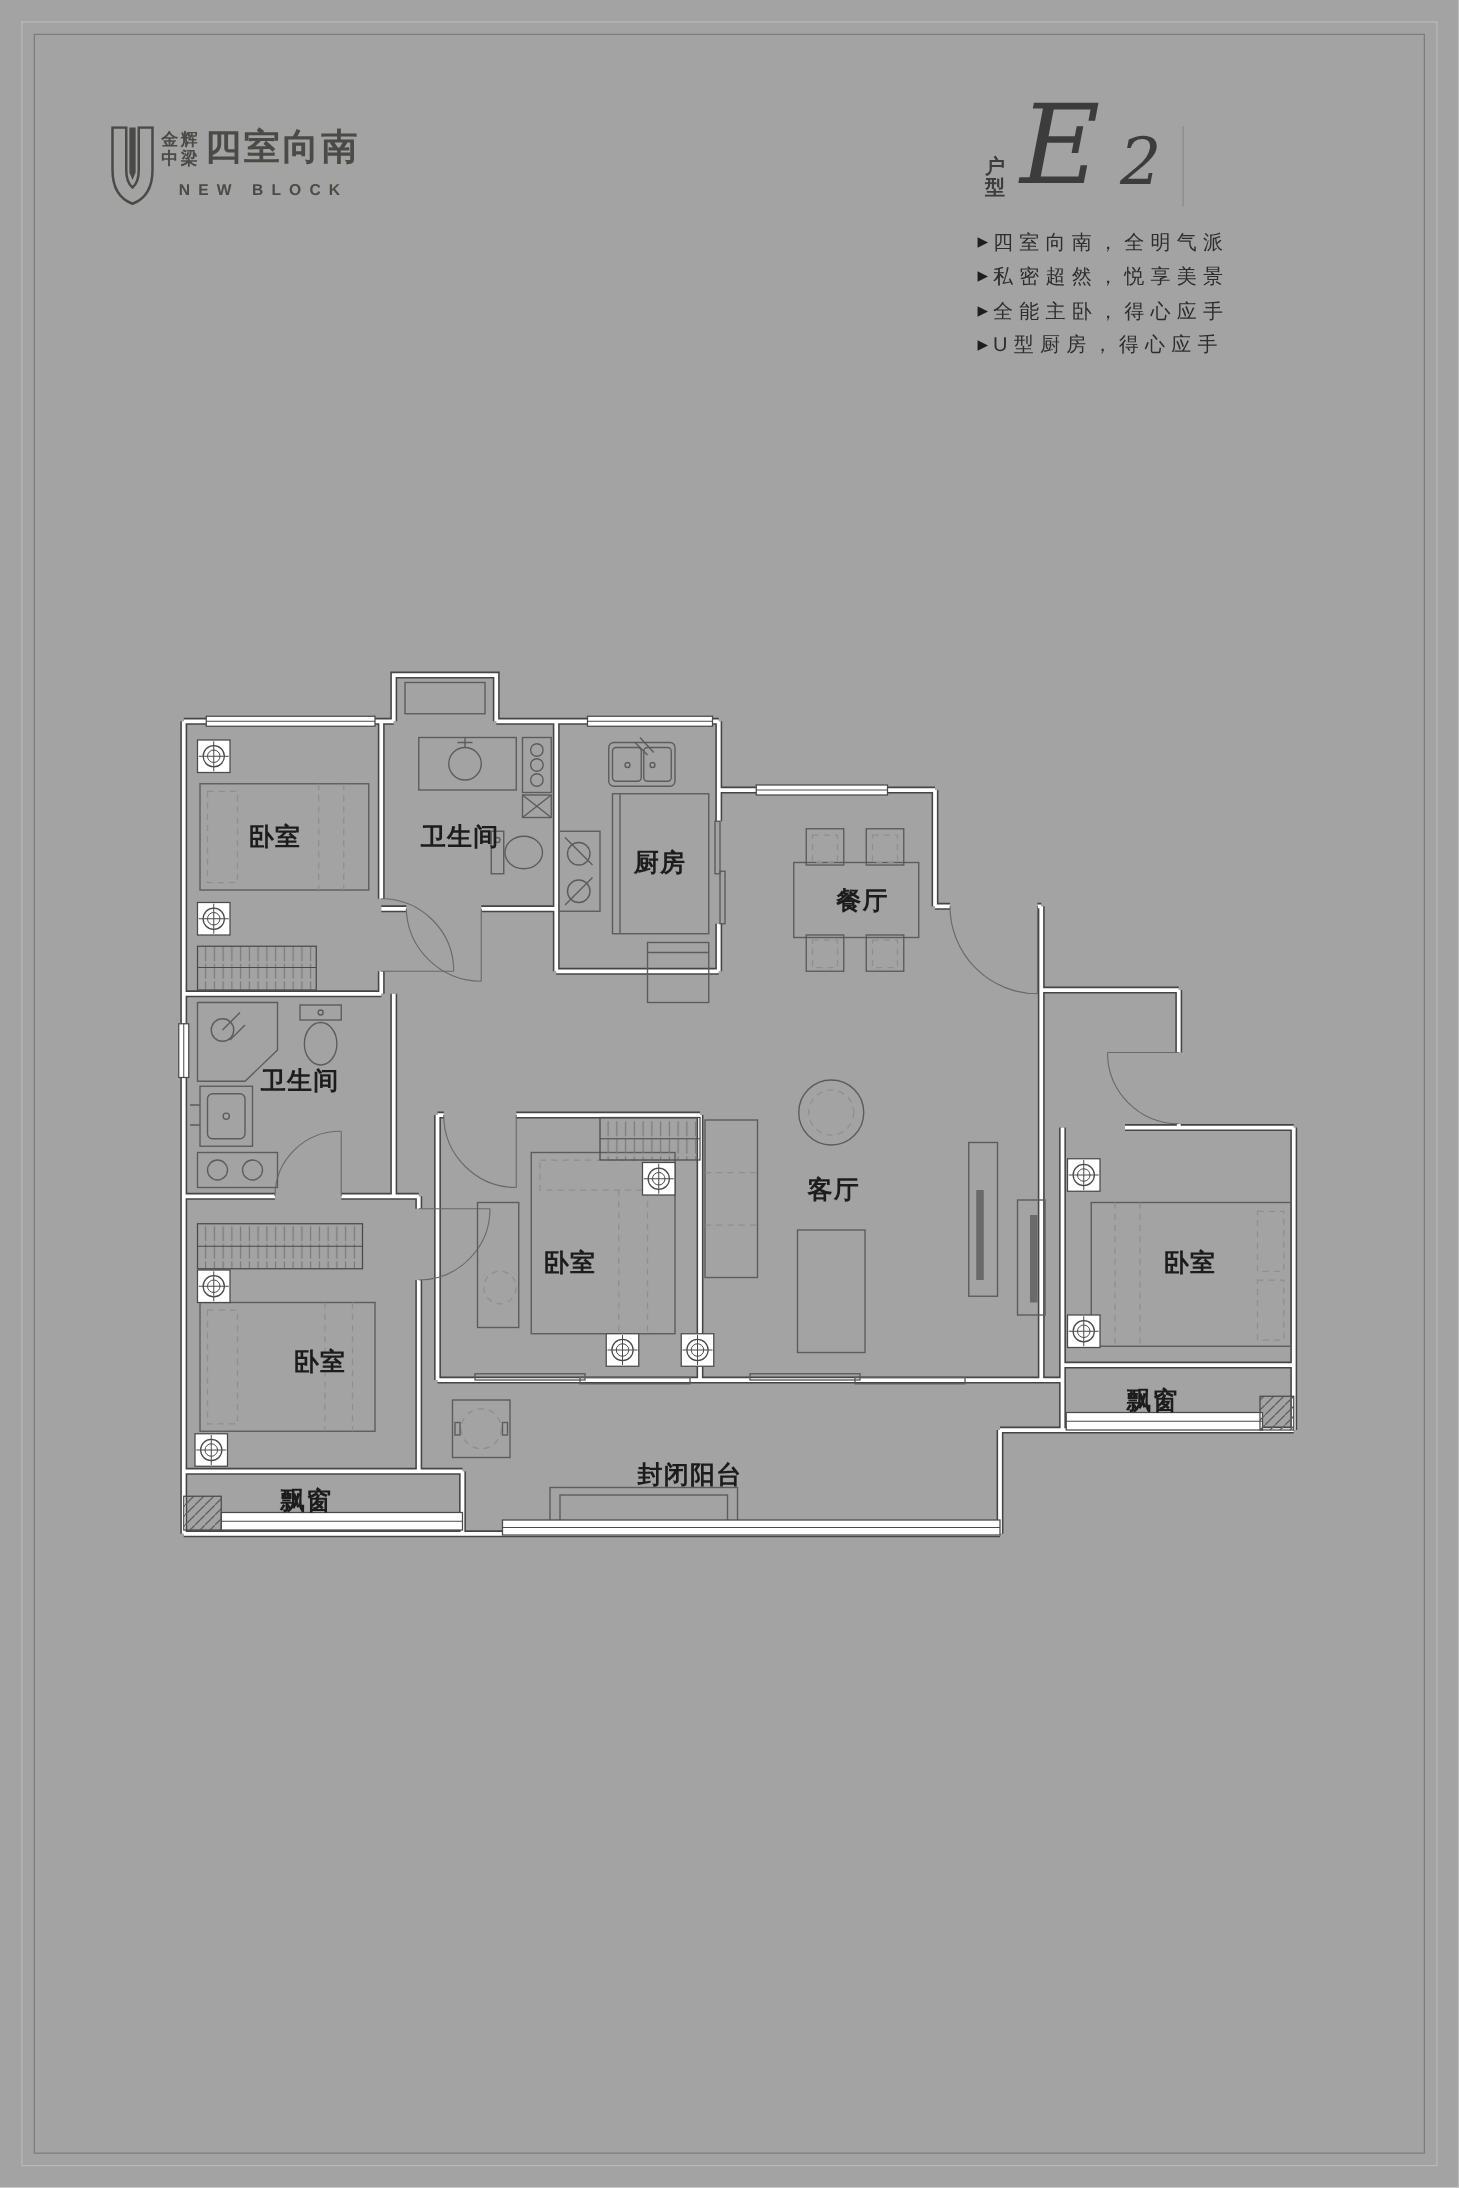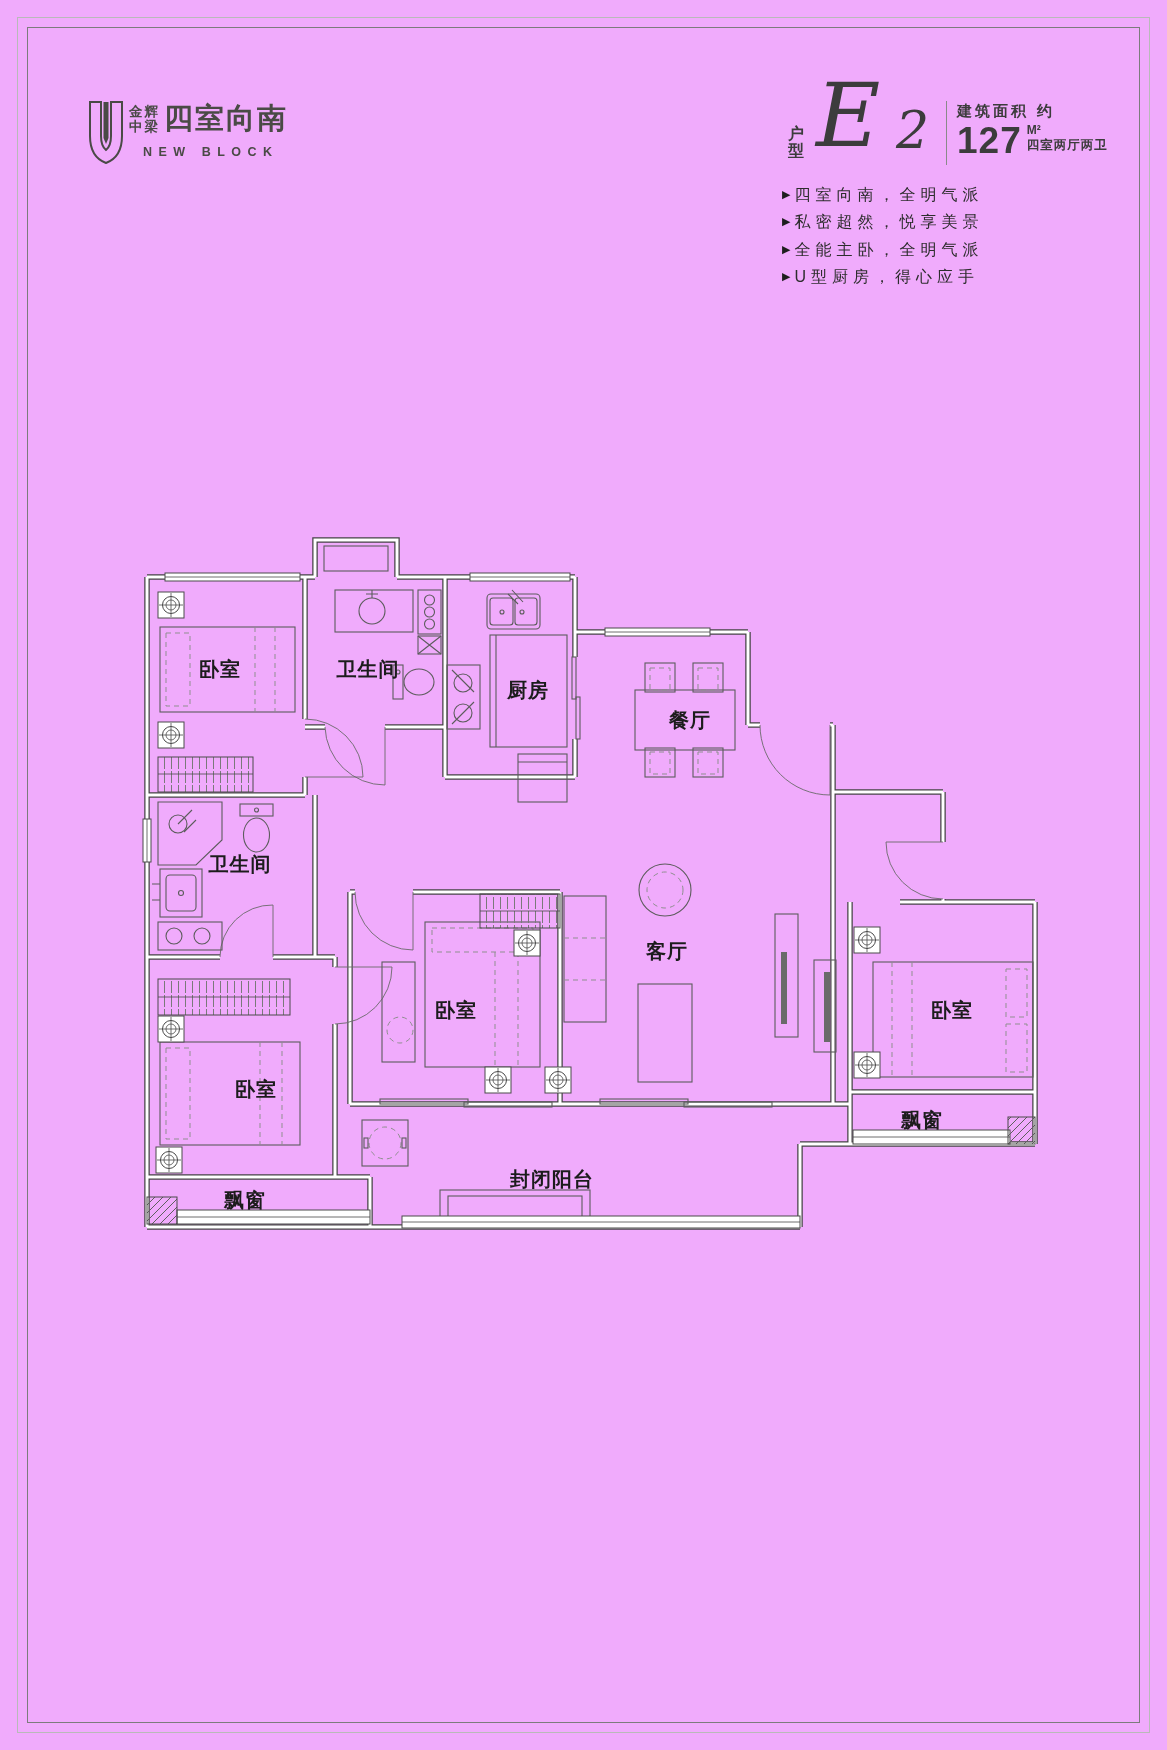--- a/index.html
+++ b/index.html
@@ -1,16 +1,16 @@
 <!DOCTYPE html>
 <html><head>
 <meta charset="utf-8">
 <style>
   html,body{margin:0;padding:0;background:#e9e9e9;}
-  .page{position:relative;width:1167px;height:1750px;background:#f0abfc;margin:0 auto;
+  .page{position:relative;width:1167px;height:1750px;background:#a3a3a3;margin:0 auto;
         font-family:"Liberation Sans",sans-serif;color:#2f2f2f;overflow:hidden;}
   .frame-outer{position:absolute;left:17px;top:17px;right:17px;bottom:17px;
         border:1px solid #b9b9b9;pointer-events:none;}
   .frame-inner{position:absolute;left:27px;top:27px;right:27px;bottom:27px;
         border:1px solid #7c7c7c;pointer-events:none;}
 
   
   .logo{position:absolute;left:88px;top:101px;width:260px;height:70px;color:#4a4a46;}
   .logo-row{display:flex;align-items:flex-start;}
   .logo-mark{flex:0 0 auto;margin-right:5px;}
@@ -81,46 +81,34 @@
   </div>
 
   <div class="unit">
     <div class="unit-prefix">
       <div>户</div>
       <div>型</div>
     </div>
     <div class="unit-letter">E</div>
     <div class="unit-number">2</div>
     <div class="unit-divider"></div>
-    <div class="unit-info">
-      <div class="unit-area-label">
-        <span>建筑面积</span><span class="unit-area-approx">约</span>
-      </div>
-      <div class="unit-area-row">
-        <span class="unit-area-value">127</span>
-        <span class="unit-area-col">
-          <div class="unit-area-unit">M²</div>
-          <div class="unit-layout">四室两厅两卫</div>
-        </span>
-      </div>
-    </div>
   </div>
 
   <ul class="features">
     <li>
         <span class="tri">▶</span>
         <span>四室向南，全明气派</span>
       </li>
     <li>
         <span class="tri">▶</span>
         <span>私密超然，悦享美景</span>
       </li>
     <li>
         <span class="tri">▶</span>
-        <span>全能主卧，全明气派</span>
+        <span>全能主卧，得心应手</span>
       </li>
     <li>
         <span class="tri">▶</span>
         <span>U型厨房，得心应手</span>
       </li>
   </ul>
 
   <svg class="plan" width="900" height="710" viewBox="0 0 900 710">
     <defs>
       <pattern id="hatchV" width="7" height="14" patternUnits="userSpaceOnUse">

